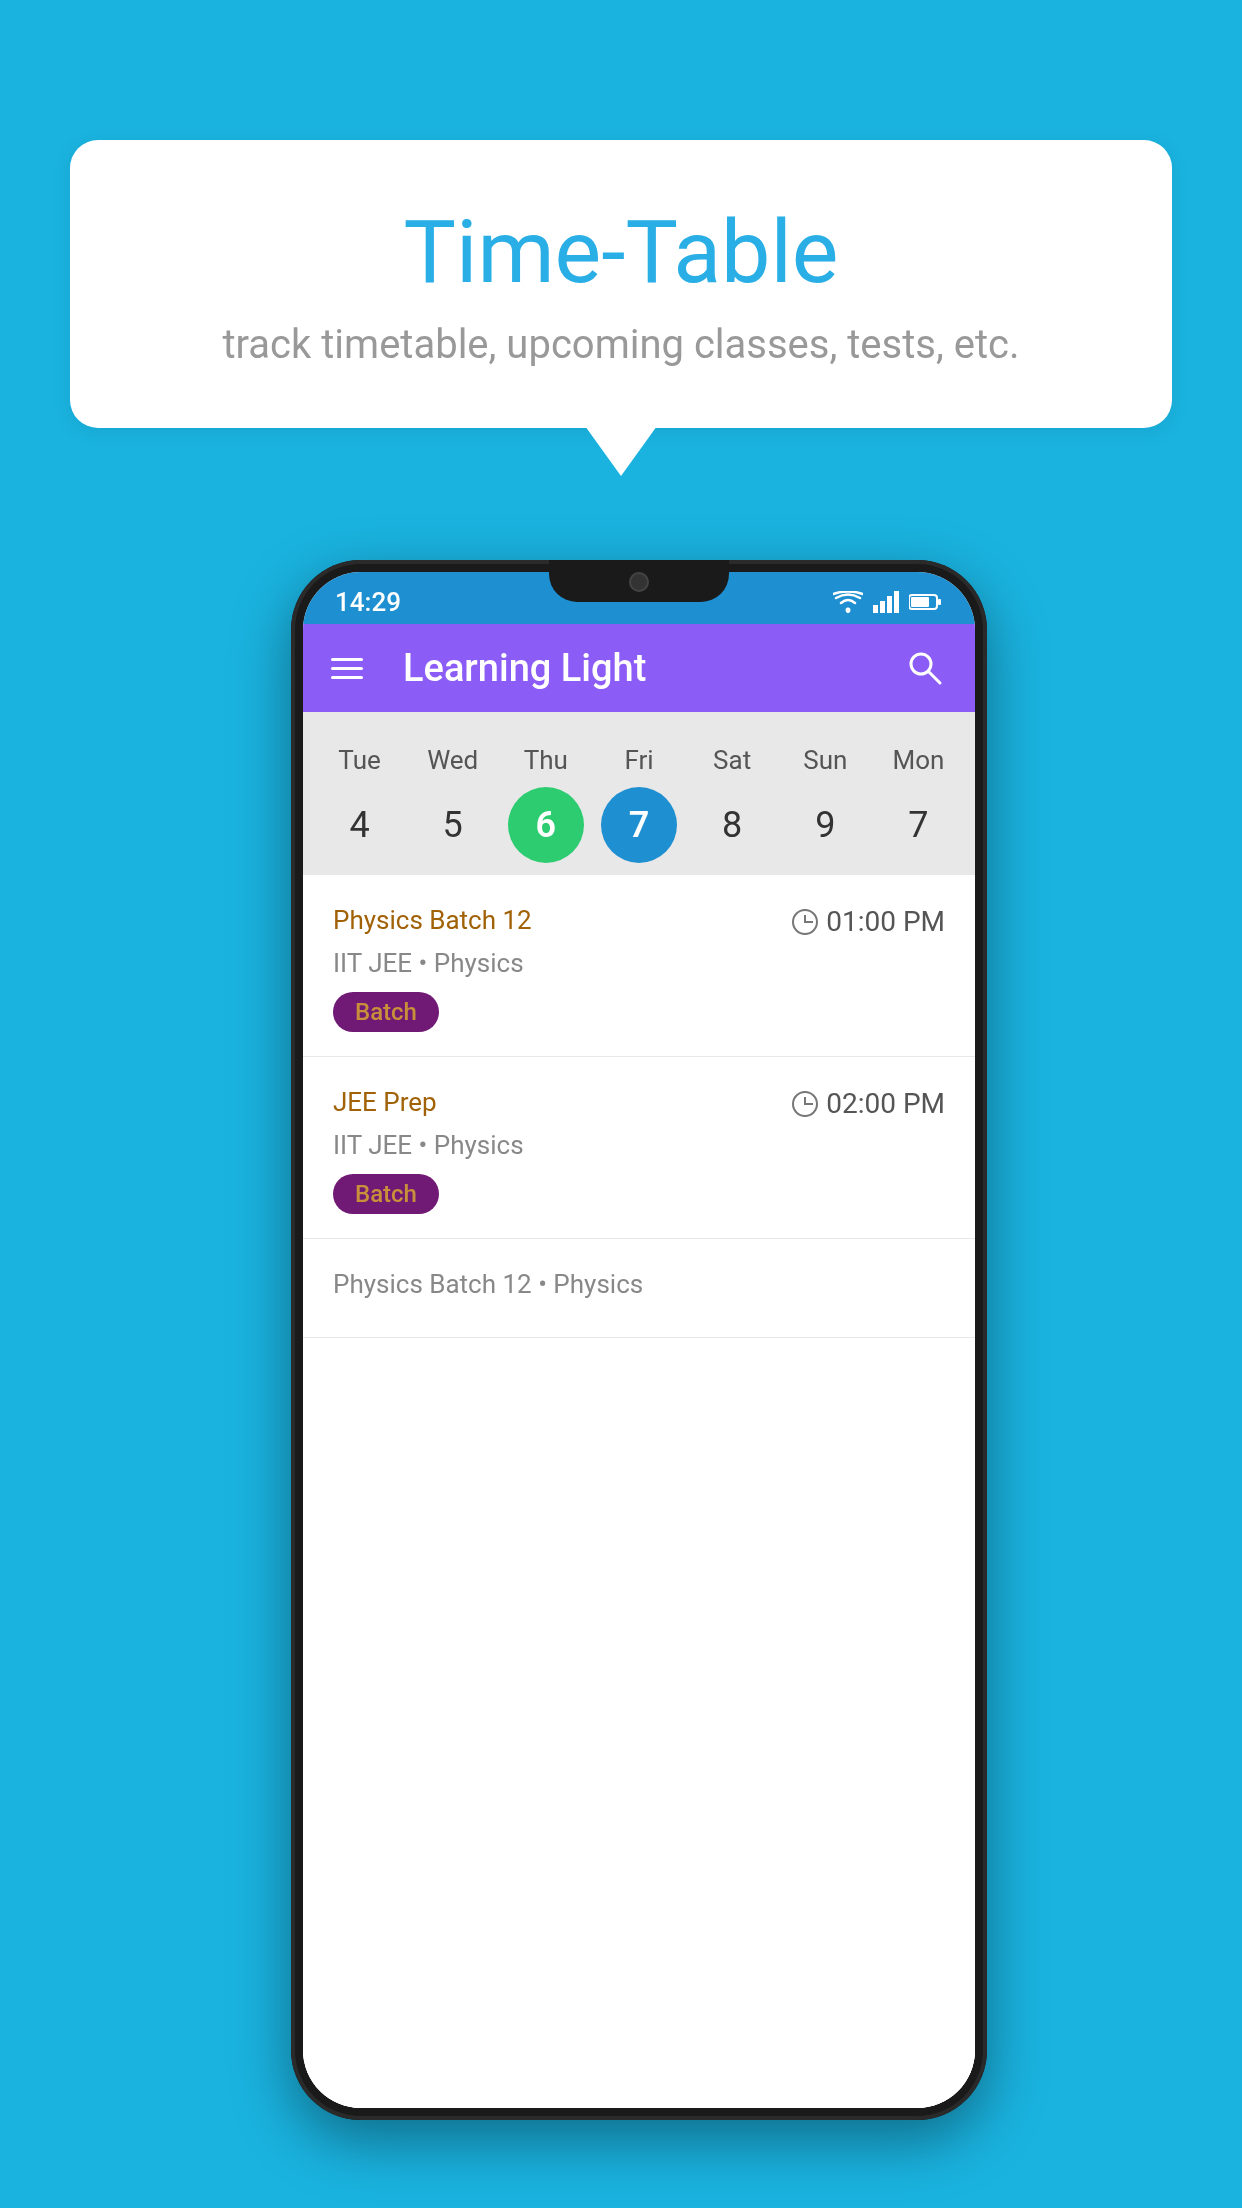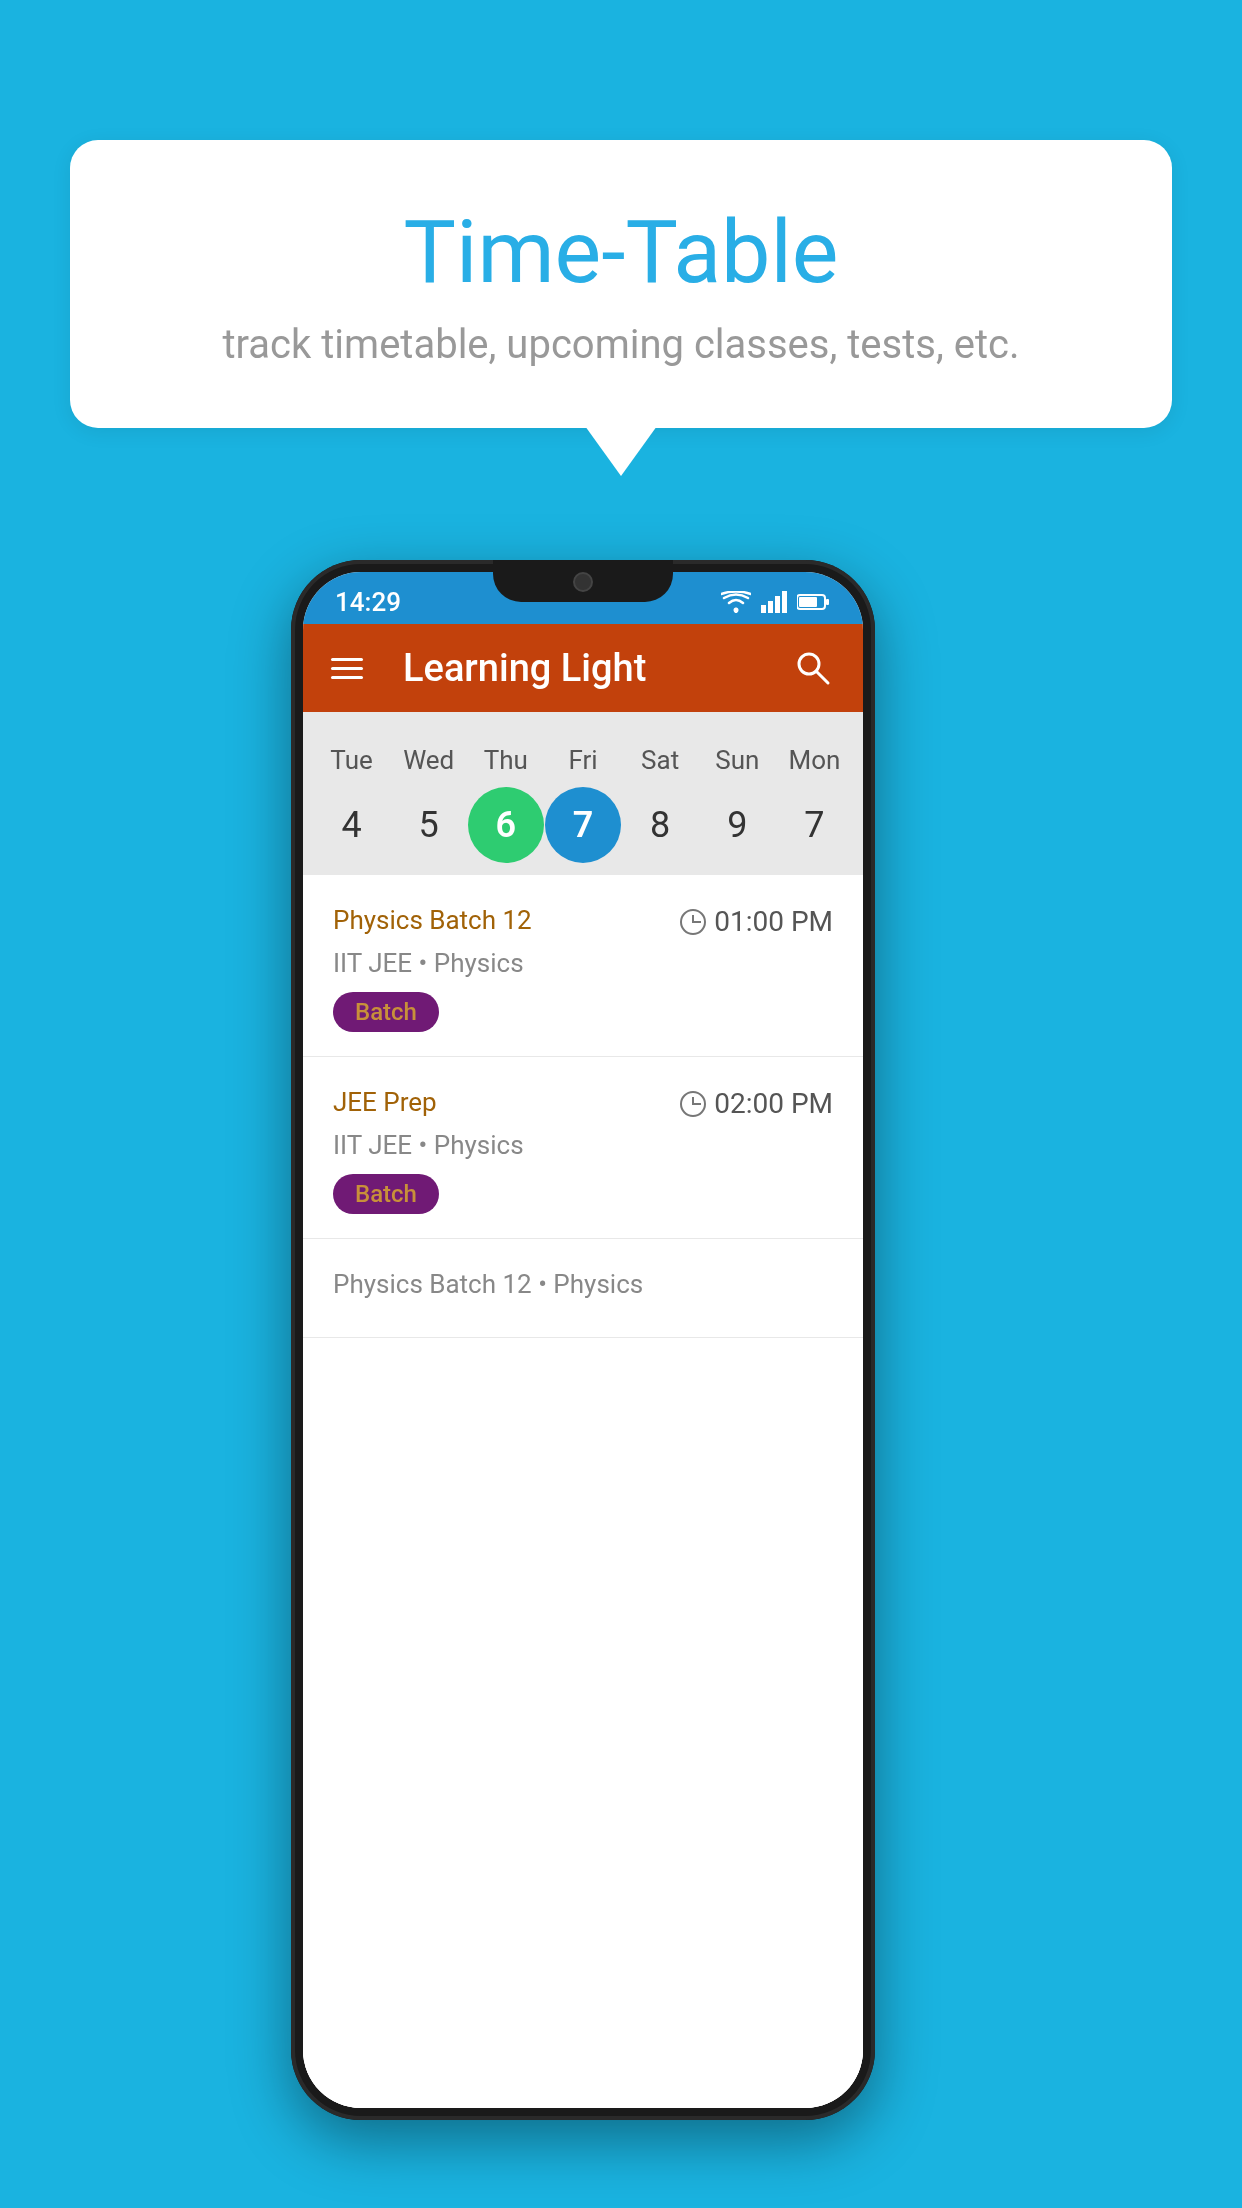--- a/index.html
+++ b/index.html
@@ -55,21 +55,21 @@
       position: absolute;
       top: 560px;
       left: 50%;
       transform: translateX(-50%);
       width: 660px;
       height: 1560px;
     }
 
     
     .phone-frame {
-      width: 584px;
+      width: 696px;
       height: 1560px;
       background: #1a1a1a;
       border-radius: 70px;
       position: relative;
       box-shadow: 0 20px 60px rgba(0,0,0,0.4), inset 0 0 0 4px #2a2a2a;
       overflow: hidden;
     }
 
     
     .phone-notch {
@@ -161,21 +161,21 @@
       font-weight: 500;
     }
     .status-icons {
       display: flex;
       align-items: center;
       gap: 10px;
     }
 
     
     .app-bar {
-      background: #c2410c;
+      background: #8b5cf6;
       height: 88px;
       display: flex;
       align-items: center;
       padding: 0 28px;
       gap: 24px;
     }
     .hamburger-icon {
       display: flex;
       flex-direction: column;
       gap: 6px;

